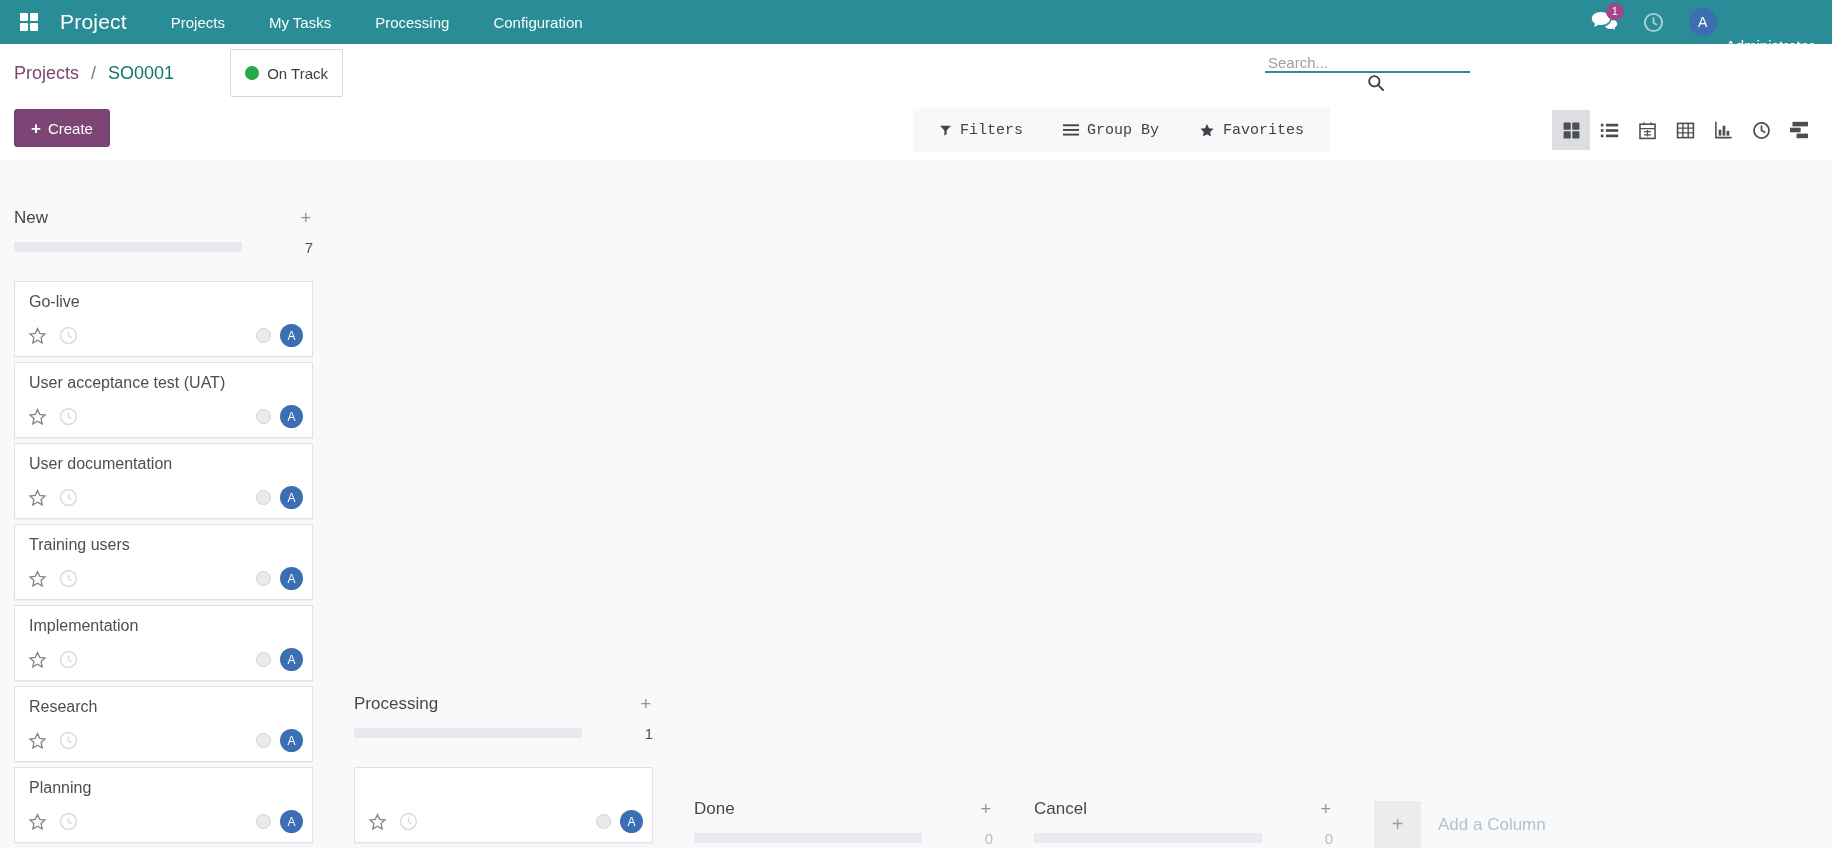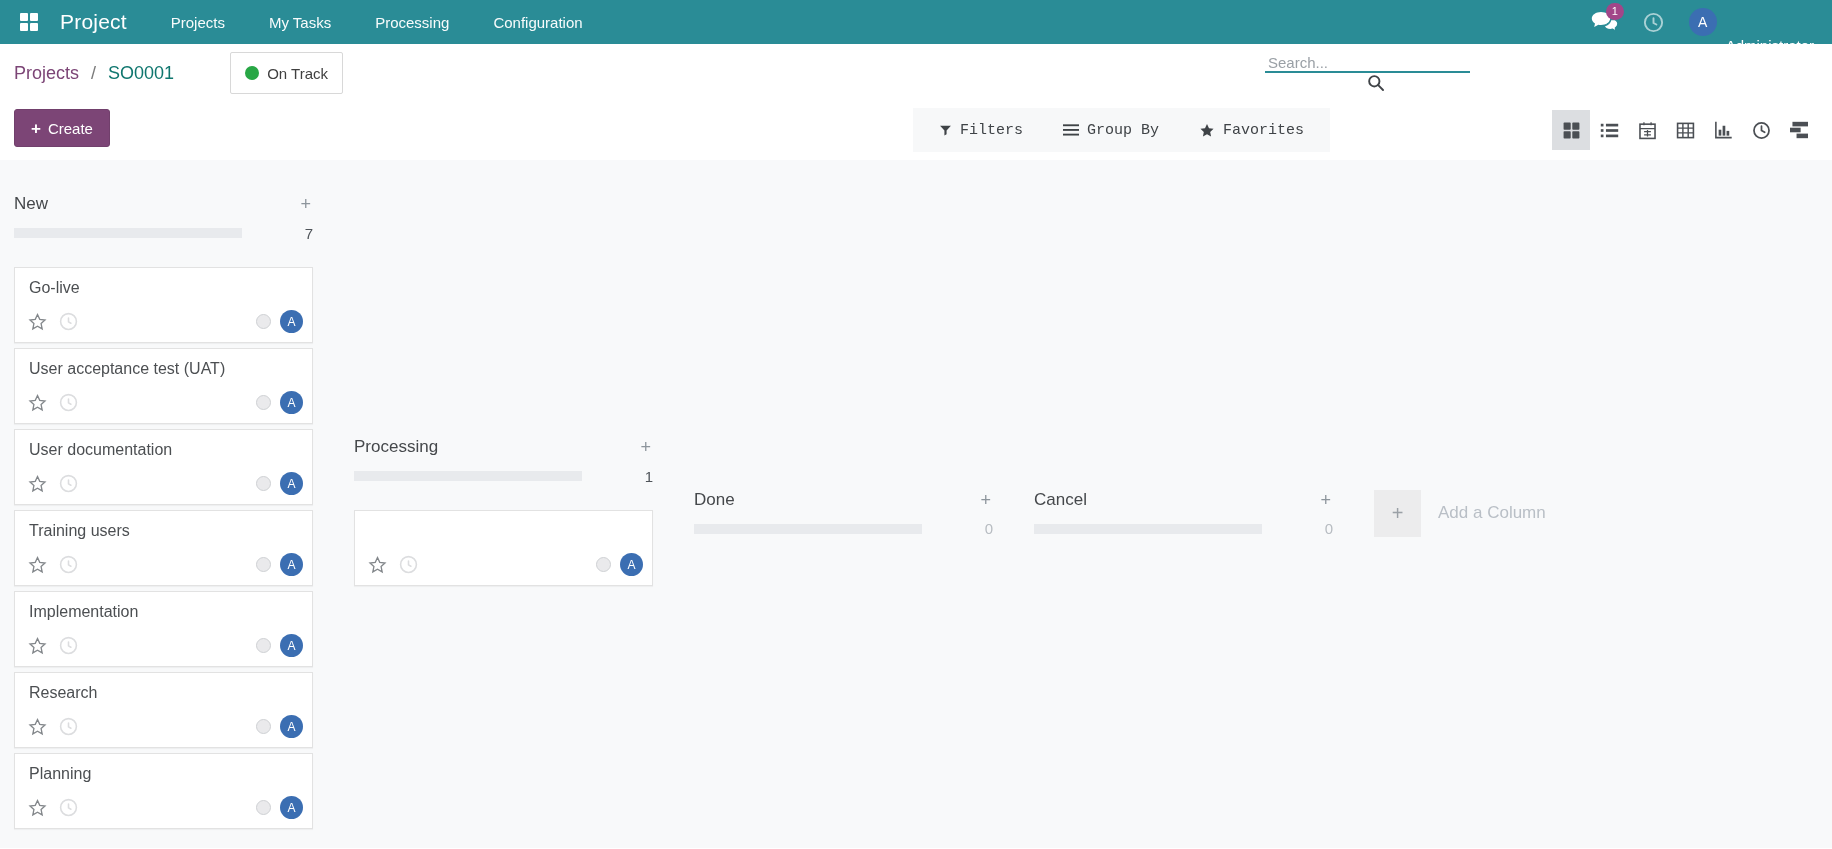--- a/index.html
+++ b/index.html
@@ -25,21 +25,21 @@
     display:flex; align-items:center; justify-content:center; font-size:14px; }
   .user-name { font-size:15px;margin-top:46px; }
 
   
   .cp-row1 { height:58px; display:flex; align-items:center; }
   .breadcrumb { margin-left:14px; font-size:18px; white-space:nowrap; }
   .bc-parent { color:#7C4576; cursor:pointer; }
   .bc-sep { color:#7a7a7a; margin:0 7px; }
   .bc-current { color:#0f766e; }
   .ontrack { margin-left:56px; display:flex; align-items:center; gap:8px; background:#fff;
-    border:1px solid #d8d8d8; height:42px; padding:0 14px; font-size:15px; color:#3f3f3f;
+    border:1px solid #d8d8d8; height:48px; padding:0 14px; font-size:15px; color:#3f3f3f;
     border-radius:2px; cursor:pointer; }
   .ontrack-dot { width:14px; height:14px; border-radius:50%; background:#28A745; }
   .search-area { margin-left:auto; width:919px; padding-right:10px; display:flex; align-items:center;flex-direction:column; }
   .search-input { flex:1; border:none; border-bottom:2px solid #2A8C96; height:36px;
     font-size:15px; outline:none; padding:0 3px; color:#333; background:transparent;
     font-family:"Liberation Sans", sans-serif; }
   .search-input::placeholder { color:#9aa0a6; }
   .magnifier { margin-left:16px; display:flex; cursor:pointer; }
 
   .cp-row2 { height:58px; position:relative; }
@@ -50,21 +50,21 @@
   .create-plus { font-size:17px; font-weight:bold; line-height:1; }
   .search-options { position:absolute; left:913px; top:6px; height:44px; background:#f7f8f9;
     display:flex; align-items:center; gap:40px; padding:0 26px; font-size:15px; color:#3f4347; }
   .search-opt { display:flex; align-items:center; gap:8px; cursor:pointer; white-space:nowrap;font-family:Liberation Mono, monospace; }
   .view-switcher { position:absolute; right:14px; top:6px; height:44px; display:flex; align-items:center; }
   .vs-btn { width:38px; height:40px; display:flex; align-items:center; justify-content:center;
     color:#4b4f54; cursor:pointer; }
   .vs-btn.active { background:#dcdee1; }
 
   
-  .kanban { height:688px; background:#f8f9fa; display:flex; align-items:center;
+  .kanban { height:688px; background:#f8f9fa; display:flex; align-items:flex-end;
     padding:18px 0 0 14px; }
   .kcol { width:299px; margin-right:41px; flex:0 0 auto; }
   .kcol-header { display:flex; align-items:center; justify-content:space-between; height:24px; }
   .kcol-name { font-size:17px; color:#45484b; }
   .kcol-plus { font-size:18px; color:#8d959c; cursor:pointer; line-height:1; padding:0 2px; }
   .kcol-progress { display:flex; align-items:center; justify-content:space-between;
     margin-top:7px; height:20px; }
   .pbar { width:228px; height:10px; background:#e8eaed; cursor:pointer; }
   .kcount { font-size:15px; color:#4f5459; }
   .kcount.zero { color:#b7bcc1; }

